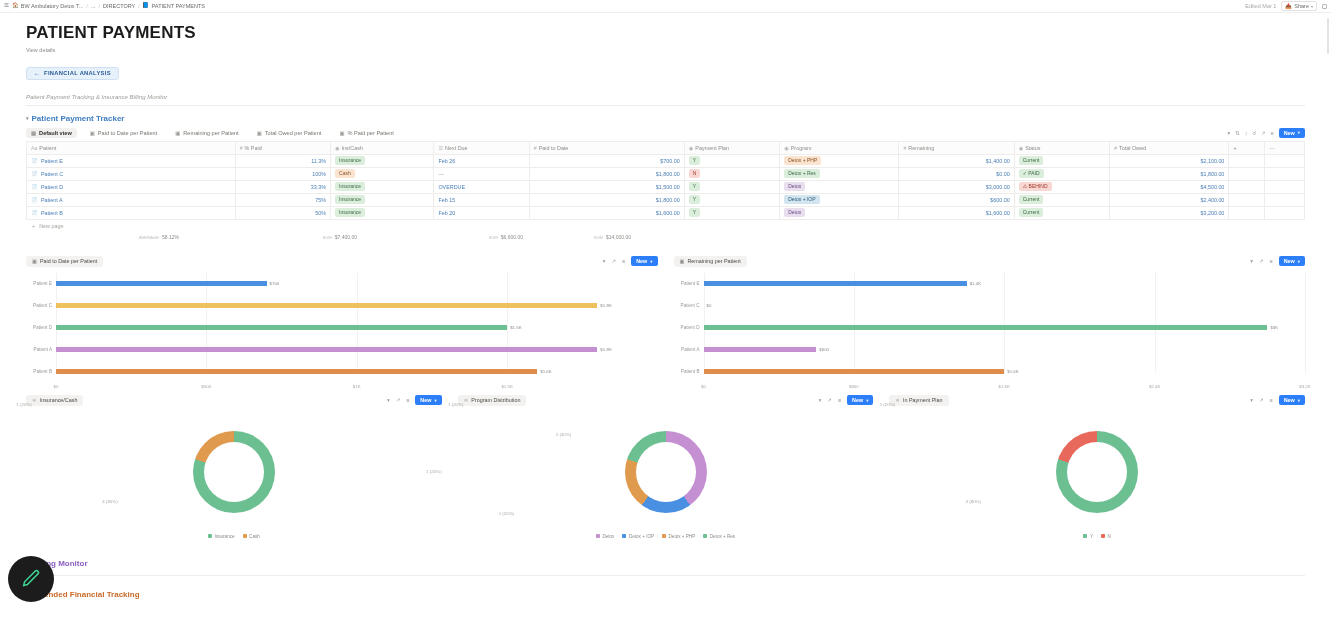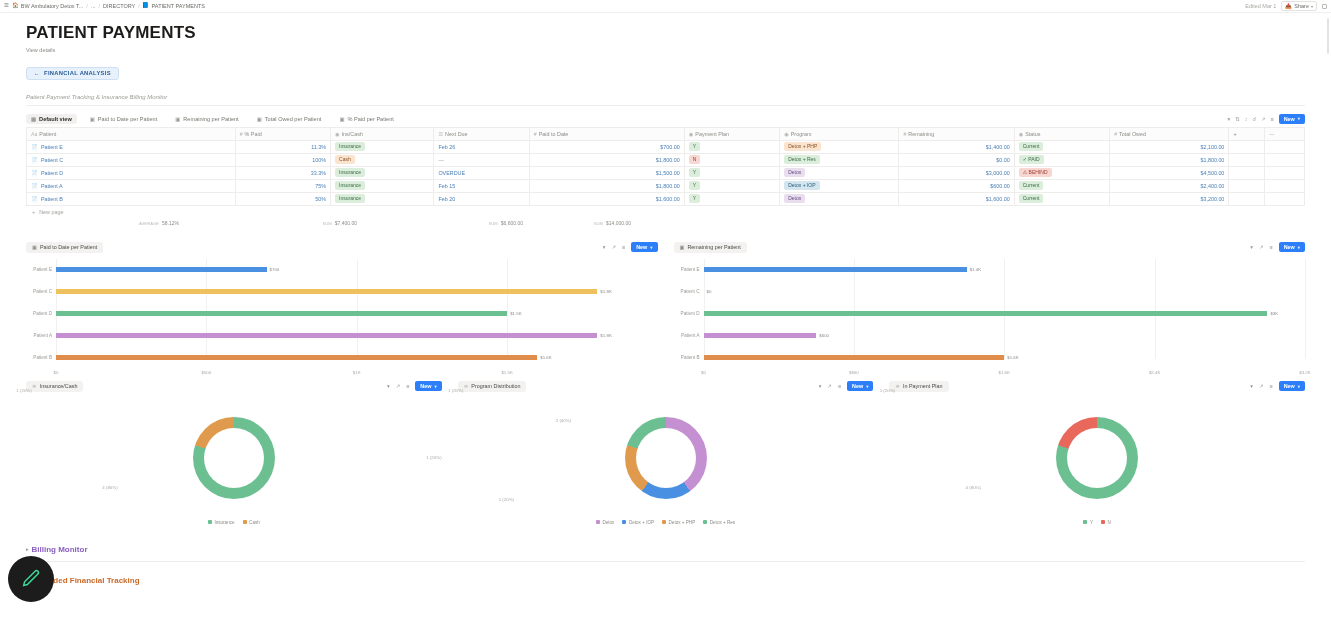--- a/index.html
+++ b/index.html
@@ -221,20 +221,24 @@
 
   <div class="back-chip">
     <span>←</span>
     <span>FINANCIAL ANALYSIS</span>
   </div>
 
   <div class="subtitle">Patient Payment Tracking &amp; Insurance Billing Monitor</div>
   <div class="hr"></div>
 
   
+  <div class="sec-head">
+    <span class="tri">▾</span>
+    <span>Patient Payment Tracker</span>
+  </div>
 
   
   <div class="view-tabs">
     <div class="vt active">
       <span class="gi">▦</span>
       <span>Default view</span>
     </div>
     <div class="vt">
       <span class="gi">▣</span>
       <span>Paid to Date per Patient</span>

